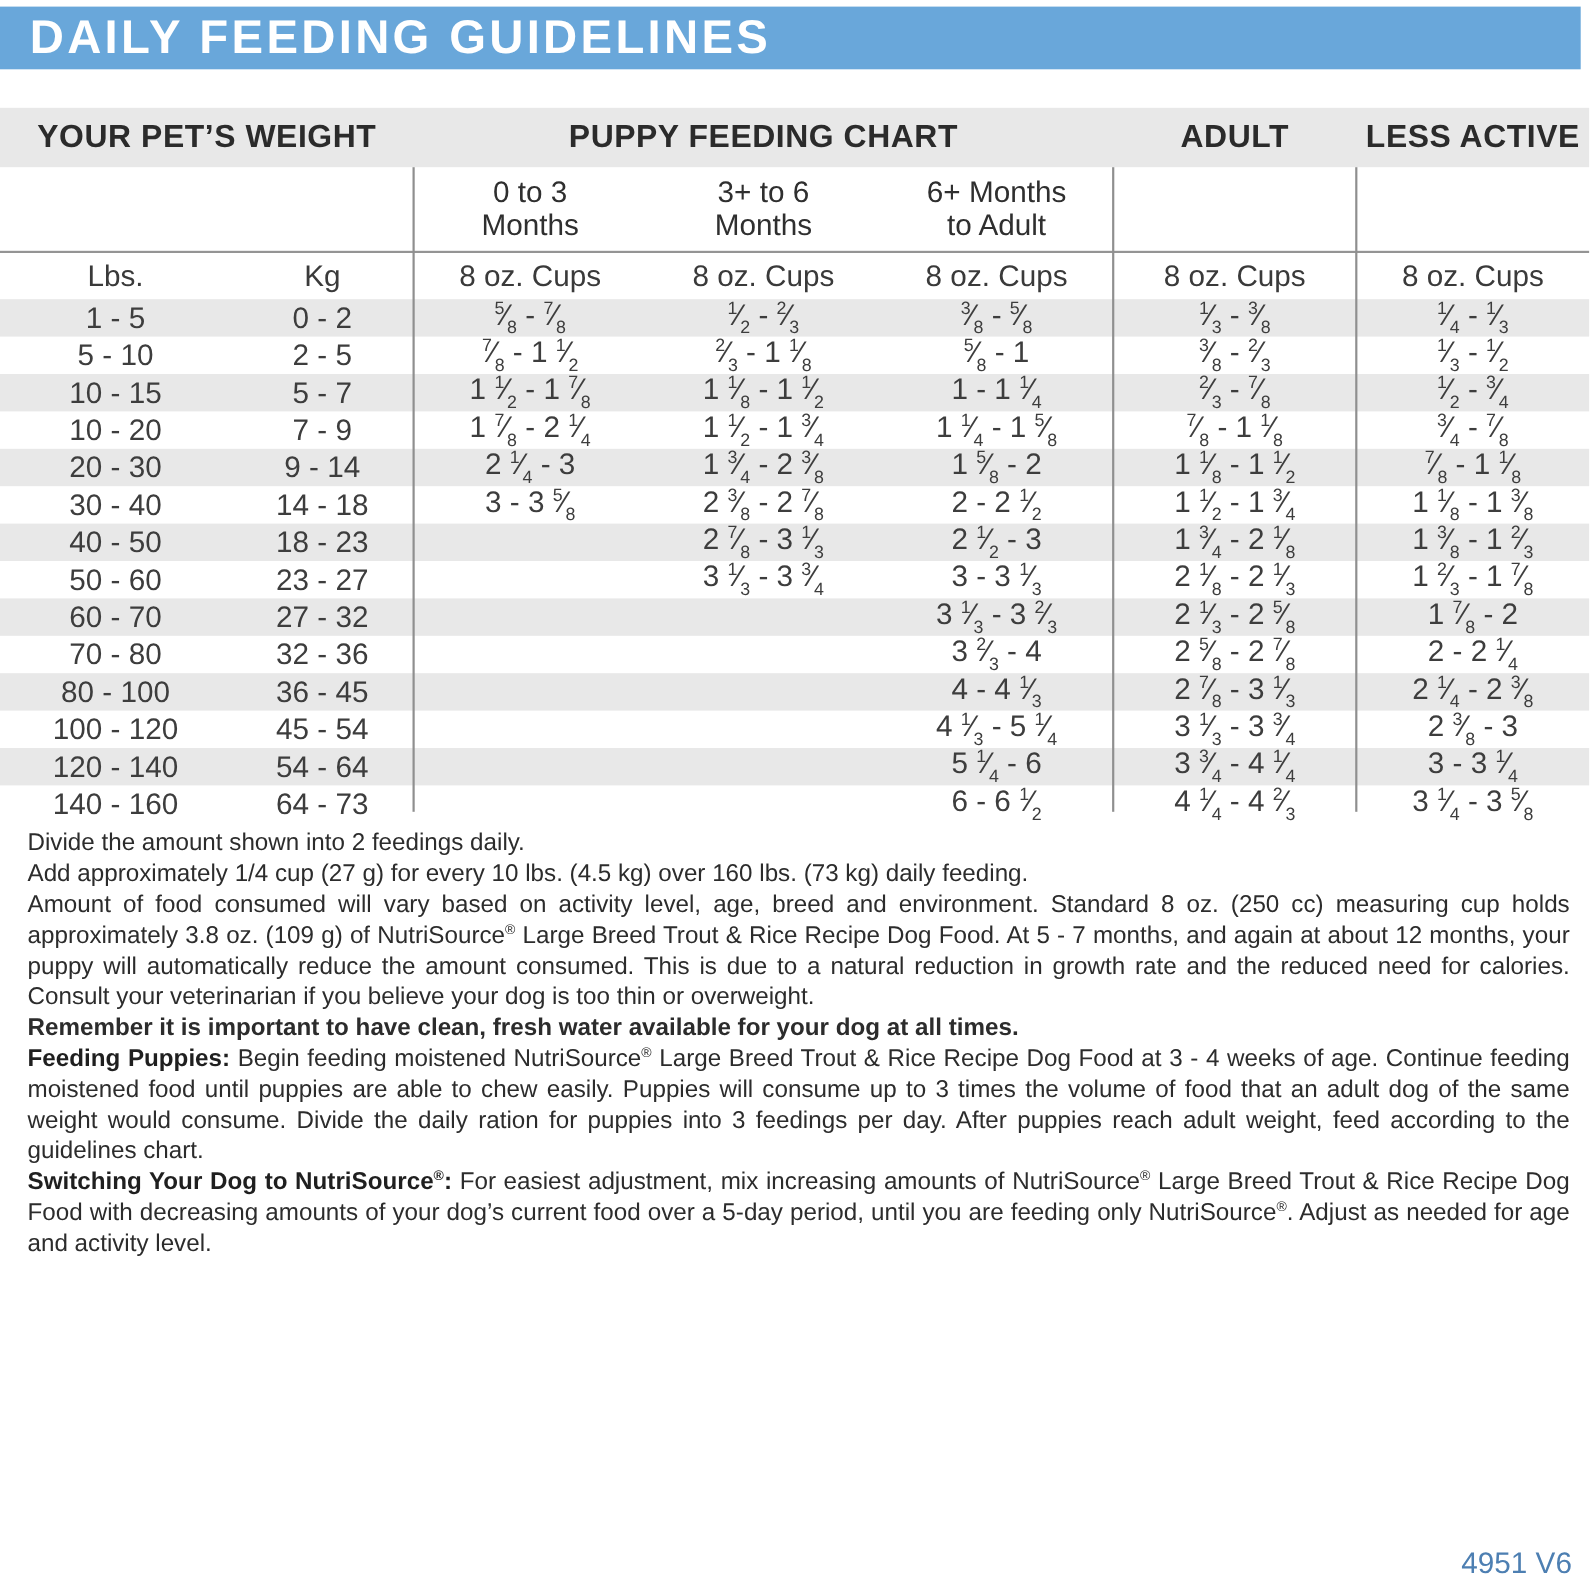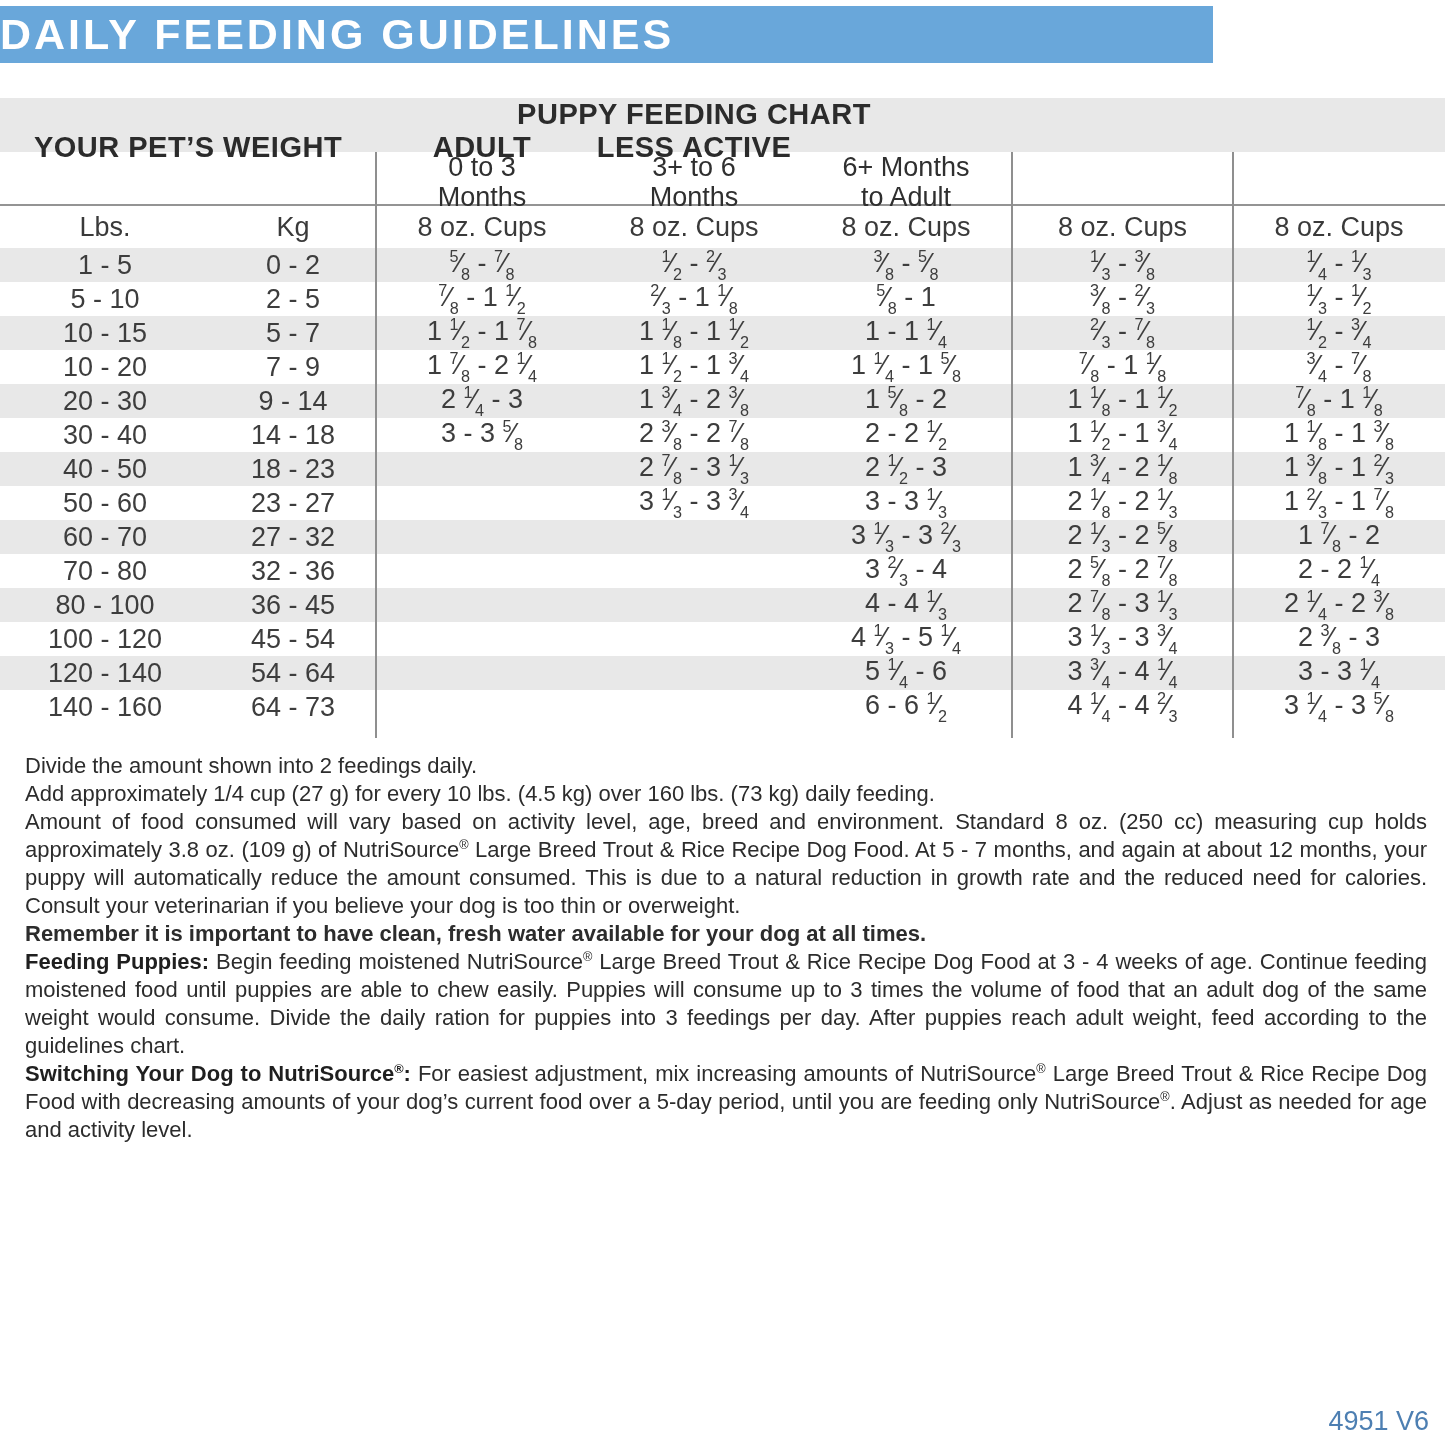--- a/index.html
+++ b/index.html
@@ -1,31 +1,31 @@
 <!DOCTYPE html>
 <html><head>
 <meta charset="utf-8">
 <style>
   html,body{margin:0;padding:0;background:#fff;}
   .page{position:relative;width:1445px;height:1443px;background:#fff;overflow:hidden;
         font-family:"Liberation Sans", sans-serif;color:#2e2e2e;}
 
   
-  .titlebar{position:absolute;top:6px;left:0;width:1213px;height:57px;background:var(--blue,#69a7da);
-            display:flex;align-items:center;box-sizing:border-box;}
+  .titlebar{position:absolute;top:6px;left:0;width:1437px;height:57px;background:var(--blue,#69a7da);
+            display:flex;align-items:center;box-sizing:border-box;padding-left:27px;}
   .titlebar .t{color:#fff;font-size:43px;font-weight:bold;letter-spacing:3px;white-space:nowrap;}
 
   
   .tablewrap{position:absolute;top:98px;left:0;width:1445px;}
   .grid{display:grid;grid-template-columns:210px 166px 212px 212px 212px 221px 212px;}
   .group-row{background:var(--stripe,#e8e8e8);height:54px;align-items:center;}
   .group-row .g{font-weight:bold;font-size:29px;color:#2b2b2b;text-align:center;letter-spacing:0.5px;white-space:nowrap;}
   .gspan2{grid-column:1 / span 2;}
   .gspan3{grid-column:3 / span 3;}
-  .age-row{height:52px;align-items:center;}
+  .age-row{height:76px;align-items:center;}
   .age-row .a{text-align:center;font-size:27px;line-height:30px;color:#2f2f2f;}
   .age-row .a1{grid-column:3;} .age-row .a2{grid-column:4;} .age-row .a3{grid-column:5;}
   .hline{height:2px;background:#949494;width:1445px;}
   .units-row{height:42px;align-items:center;}
   .units-row .u{text-align:center;font-size:27px;color:#3a3a3a;white-space:nowrap;}
   .trow{height:34px;align-items:center;}
   .trow:nth-child(odd){background:var(--stripe,#e8e8e8);}
   .cell{text-align:center;font-size:27px;color:#3d3d3d;white-space:nowrap;line-height:1;}
   .vline{position:absolute;width:2px;background:#8f8f8f;top:54px;height:586px;}
   .vl1{left:375px;} .vl2{left:1011px;} .vl3{left:1232px;}
@@ -53,22 +53,22 @@
 <body>
 
 <div class="page" style="--blue: #69a7da; --stripe: #e8e8e8; --fblue: #4d7fb2;">
 
   <div class="titlebar">
     <span class="t">DAILY FEEDING GUIDELINES</span>
   </div>
 
   <div class="tablewrap">
     <div class="grid group-row">
+      <div class="g gspan2">YOUR PET’S WEIGHT</div>
       <div class="g gspan3">PUPPY FEEDING CHART</div>
-      <div class="g gspan2">YOUR PET’S WEIGHT</div>
       <div class="g">ADULT</div>
       <div class="g">LESS ACTIVE</div>
     </div>
 
     <div class="grid age-row">
       <div class="a a1">
         <div>0 to 3</div>
         <div>Months</div>
       </div>
       <div class="a a2">

